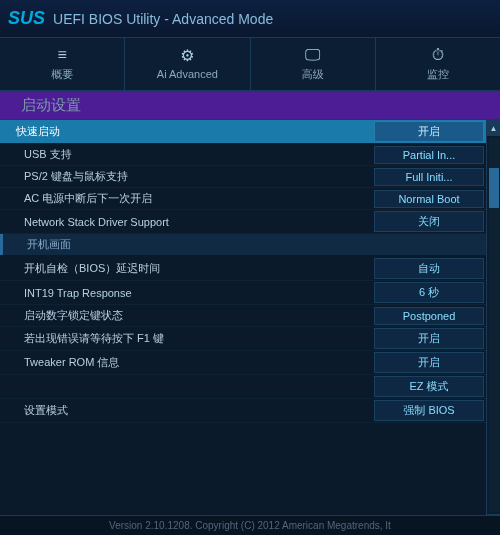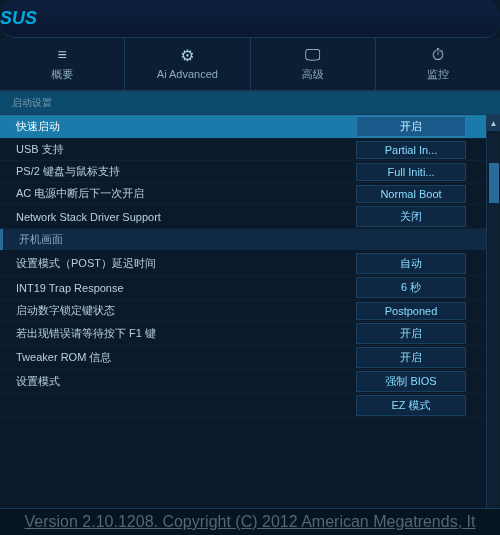--- a/index.html
+++ b/index.html
@@ -8,25 +8,24 @@
       height: 535px;
       background: #0a1a2a;
       font-family: Arial, sans-serif;
       overflow: hidden;
       color: #c8d8e8;
     }
 
     
     .header {
       background: linear-gradient(180deg, #0d2040 0%, #0a1830 100%);
-      padding: 8px 0;
+      padding: 8px 8px;
       display: flex;
       align-items: center;
       border-bottom: 1px solid #1a3a5a;
-      border-radius: 15px;
     }
     .logo {
       color: #00aadd;
       font-weight: bold;
       font-size: 18px;
       margin-right: 8px;
       font-style: italic;
     }
     .header-title {
       color: #88bbdd;
@@ -53,32 +52,32 @@
       gap: 3px;
     }
     .nav-tab:last-child { border-right: none; }
     .nav-tab .tab-icon {
       font-size: 16px;
       color: #aaccdd;
     }
 
     
     .breadcrumb {
-      background: #0c4a6e;
-      padding: 4px 12px;
-      font-size: 10px;
+      background: #4c1d95;
+      padding: 4px 21px;
+      font-size: 15px;
       color: #7a9aaa;
       border-bottom: 1px solid #1a3a5a;
     }
 
     
     .section-title {
       background: #0f2a42;
       color: #88aacc;
-      padding: 3px 16px;
+      padding: 3px 24px;
       font-size: 11px;
       margin-bottom: 2px;
       border-left: 3px solid #2a6a9a;
     }
     .settings-row {
       display: flex;
       align-items: center;
       border-bottom: 1px solid #0e2236;
       gap: 38px;
     }
@@ -88,31 +87,31 @@
     .settings-row.highlighted .setting-name {
       color: #ffffff;
     }
     .setting-name {
       flex: 1;
       padding: 3px 8px 3px 16px;
       font-size: 11px;
       color: #b8d0e0;
     }
     .setting-name.indented {
-      padding-left: 16px;
+      padding-left: 24px;
     }
     .setting-value {
       min-width: 110px;
       padding: 2px 6px;
       font-size: 11px;
       text-align: center;
       background: #0e2844;
       color: #88ddff;
       border: 1px solid #1a4060;
-      margin: 1px 20px;
+      margin: 1px 2px;
       white-space: nowrap;
     }
     .setting-value.blue-btn {
       background: #1a5a8a;
       color: #cceeFF;
       border-color: #2a7aaa;
     }
 
     
     .content-with-scroll {
@@ -158,32 +157,32 @@
     }
 
     
     .footer {
       position: absolute;
       bottom: 0;
       left: 0;
       right: 0;
       background: #071422;
       padding: 4px 12px;
-      font-size: 16px;
+      font-size: 10px;
       color: #556677;
       text-align: center;
       border-top: 1px solid #1a3a5a;
-      text-decoration: underline;
     }
   </style>
 </head>
 <body>
 
 <div class="header">
   <span class="logo">SUS</span>
+  <span class="header-title">UEFI BIOS Utility - Advanced Mode</span>
 </div>
 
 <div class="nav-tabs">
   <div class="nav-tab">
     <span class="tab-icon">≡</span>
     <span>概要</span>
   </div>
   <div class="nav-tab">
     <span class="tab-icon">⚙</span>
     <span>Ai Advanced</span>
@@ -228,21 +227,21 @@
     <div class="settings-row">
       <span class="setting-name indented">Network Stack Driver Support</span>
       <span class="setting-value">关闭</span>
     </div>
 
     <div class="section-title">
       <span>开机画面</span>
     </div>
 
     <div class="settings-row">
-      <span class="setting-name indented">设置模式（POST）延迟时间</span>
+      <span class="setting-name indented">开机自检（BIOS）延迟时间</span>
       <span class="setting-value">自动</span>
     </div>
 
     <div class="settings-row">
       <span class="setting-name indented">INT19 Trap Response</span>
       <span class="setting-value">6 秒</span>
     </div>
 
     <div class="settings-row">
       <span class="setting-name indented">启动数字锁定键状态</span>
@@ -253,27 +252,27 @@
       <span class="setting-name indented">若出现错误请等待按下 F1 键</span>
       <span class="setting-value">开启</span>
     </div>
 
     <div class="settings-row">
       <span class="setting-name indented">Tweaker ROM 信息</span>
       <span class="setting-value">开启</span>
     </div>
 
     <div class="settings-row">
+      <span class="setting-name indented"></span>
+      <span class="setting-value">EZ 模式</span>
+    </div>
+
+    <div class="settings-row">
       <span class="setting-name indented">设置模式</span>
       <span class="setting-value">强制 BIOS</span>
-    </div>
-
-    <div class="settings-row">
-      <span class="setting-name indented"></span>
-      <span class="setting-value">EZ 模式</span>
     </div>
 
   </div>
 
   <div class="scrollbar">
     <div class="scroll-arrow">▲</div>
     <div class="scroll-track">
       <div class="scroll-thumb"></div>
     </div>
     <div class="scroll-arrow">▼</div>

